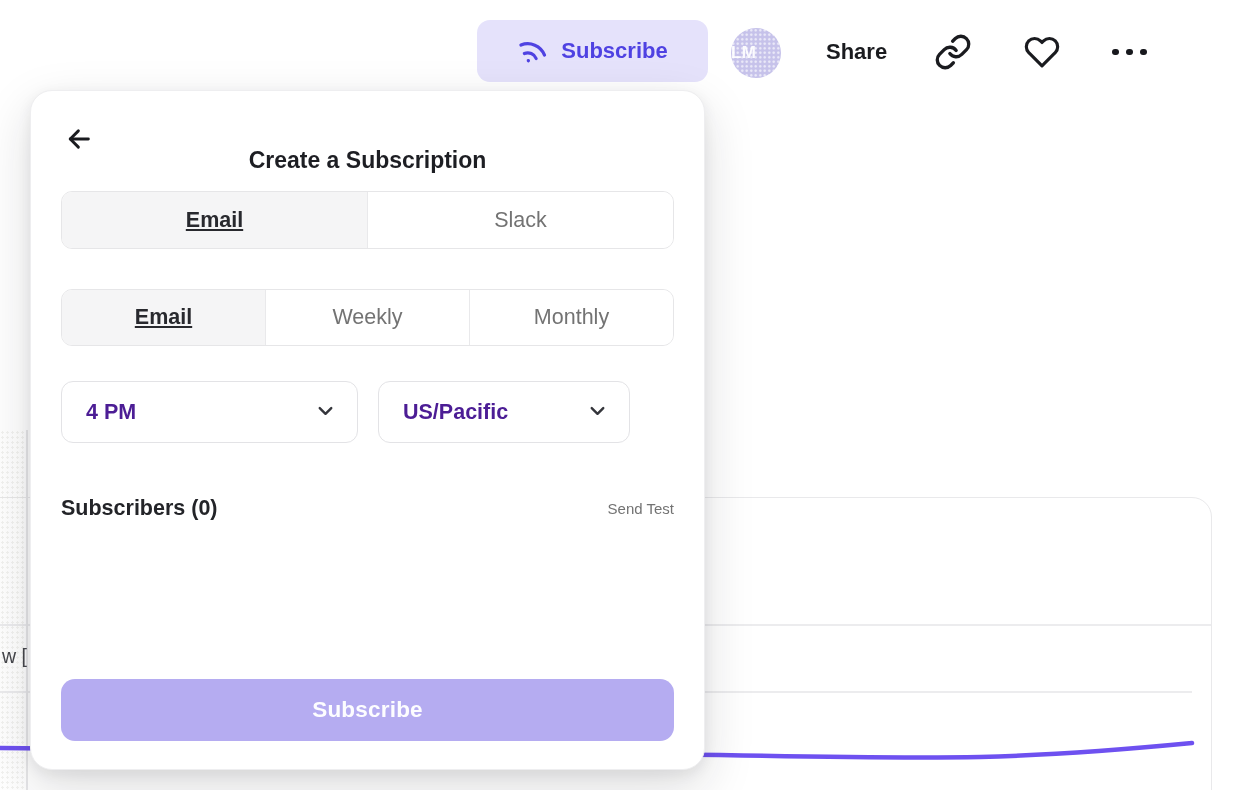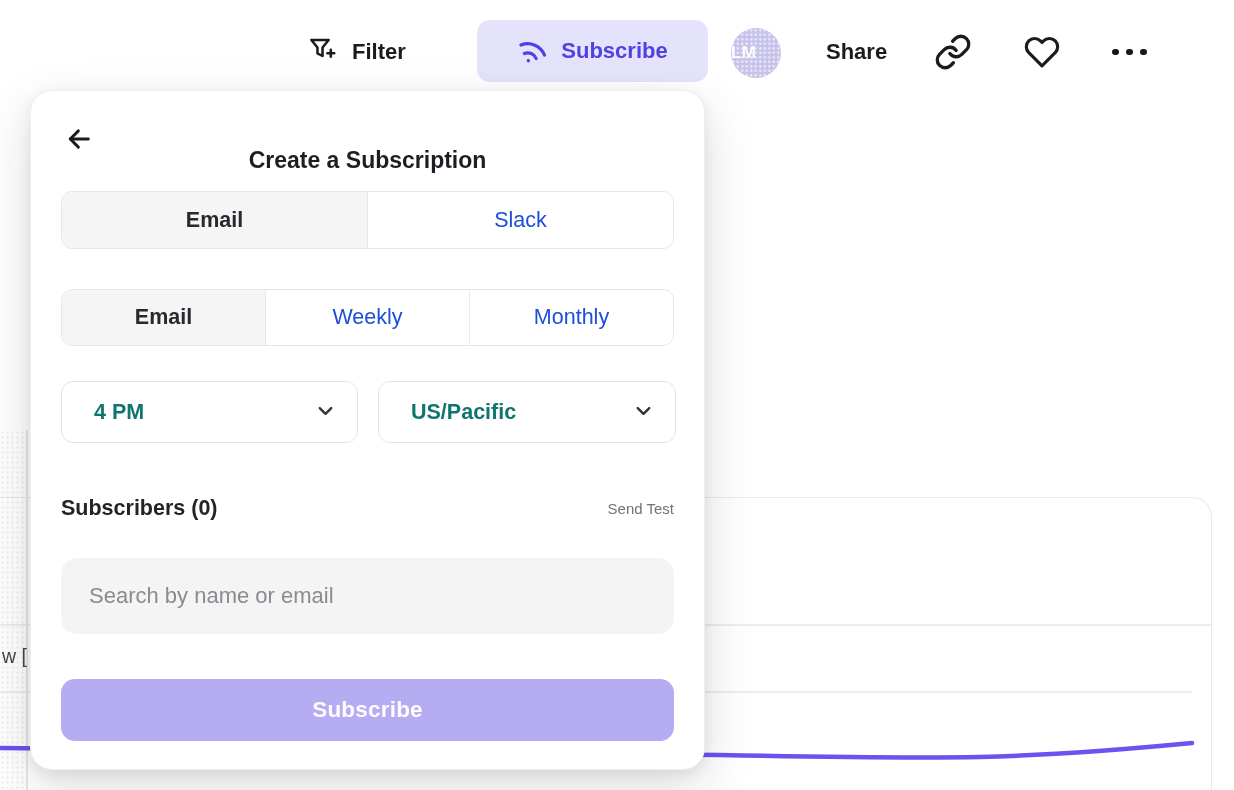--- a/index.html
+++ b/index.html
@@ -77,34 +77,34 @@
   }
   .seg {
     position: absolute; left: 30px; right: 30px; display: flex;
     border: 1.5px solid #e6e6e8; border-radius: 11px; overflow: hidden;
     background: #ffffff;
   }
   .seg.channels { top: 100px; height: 58px; }
   .seg.freq { top: 198px; height: 57px; }
   .seg-item {
     flex: 1; display: flex; align-items: center; justify-content: center;
-    font-size: 21.5px; font-weight: 400; color: #1d4ed8;
+    font-size: 21.5px; font-weight: 400; color: #737373;
     border-left: 1.5px solid #e9e9eb; cursor: pointer; background: #ffffff;
   }
   .seg-item:first-child { border-left: none; }
-  .seg-item.selected { background: #f5f5f6; color: #28292e; font-weight: 600; }
+  .seg-item.selected { background: #f5f5f6; color: #28292e; font-weight: 600; text-decoration: underline; }
   .dd {
     position: absolute; top: 290px; height: 62px; background: #ffffff;
     border: 1.5px solid #e3e3e6; border-radius: 12px; display: flex;
     align-items: center; justify-content: space-between;
     padding: 0 20px 0 24px; cursor: pointer;
   }
   .dd.time { left: 30px; width: 297px; }
-  .dd.tz { left: 347px; width: 298px; }
-  .dd-value { font-size: 21.5px; font-weight: 600; color: #0f766e; margin-left: 8px; }
+  .dd.tz { left: 347px; width: 252px; }
+  .dd-value { font-size: 21.5px; font-weight: 600; color: #4c1d95; }
   .subs-row {
     position: absolute; left: 30px; right: 30px; top: 403px; height: 28px;
     display: flex; align-items: center; justify-content: space-between; gap: 28px;
   }
   .subs-label { font-size: 21.5px; font-weight: 600; color: #232428; }
   .send-test { font-size: 15px; font-weight: 400; color: #737373; background: none; border: none; cursor: pointer; font-family: inherit; }
   .search-box {
     position: absolute; left: 30px; right: 30px; top: 467px; height: 76px;
     background: #f4f4f5; border-radius: 16px; display: flex; align-items: center;
   }
@@ -128,29 +128,20 @@
   <div class="bg-card"></div>
   <div class="bg-gutter"></div>
   <div class="gridline g1"></div>
   <div class="gridline g2"></div>
   <div class="bg-vline"></div>
   <div class="clipped-row-label">w [</div>
   <svg class="chart-line-svg" width="1200" height="60" viewBox="0 0 1200 60">
     <path d="M0 30 C 250 33, 520 35, 720 37 C 820 39, 900 40.5, 980 39 C 1060 37, 1140 30, 1192 25" fill="none" stroke="#6E51F0" stroke-width="4.5" stroke-linecap="round"></path>
   </svg>
 
-  <div class="tb-item tb-filter">
-    <span>
-      <svg width="32" height="32" viewBox="0 0 24 24" fill="none" stroke="#1a1b1f" stroke-width="1.9" stroke-linejoin="round" stroke-linecap="round">
-        <path d="M4 4.5h13l-4.6 5.6v6.4l-3.8-2V10.1L4 4.5z"></path>
-        <path d="M18.6 11.8v5.2 M16 14.4h5.2"></path>
-      </svg>
-    </span>
-    <span class="tb-label">Filter</span>
-  </div>
 
   <div class="subscribe-pill">
     <span>
       <svg width="31" height="31" viewBox="0 0 24 24" fill="none">
         <g transform="rotate(-22 12 12)" stroke="#4f42e2" stroke-width="2.5" stroke-linecap="round">
           <path d="M5 12.5a7 7 0 0 1 7 7"></path>
           <path d="M5 5.5a14 14 0 0 1 14 14"></path>
           <circle cx="5.8" cy="18.8" r="1.3" fill="#4f42e2" stroke="none"></circle>
         </g>
       </svg>
@@ -229,20 +220,17 @@
           <path d="M6 9.5l6 6 6-6"></path>
         </svg>
       </span>
     </div>
 
     <div class="subs-row">
       <span class="subs-label">Subscribers (0)</span>
       <button class="send-test">Send Test</button>
     </div>
 
-    <div class="search-box">
-      <input type="text" placeholder="Search by name or email" style="">
-    </div>
 
     <button class="submit-btn">Subscribe</button>
   </div>
 
 </div>
 
 </body></html>

